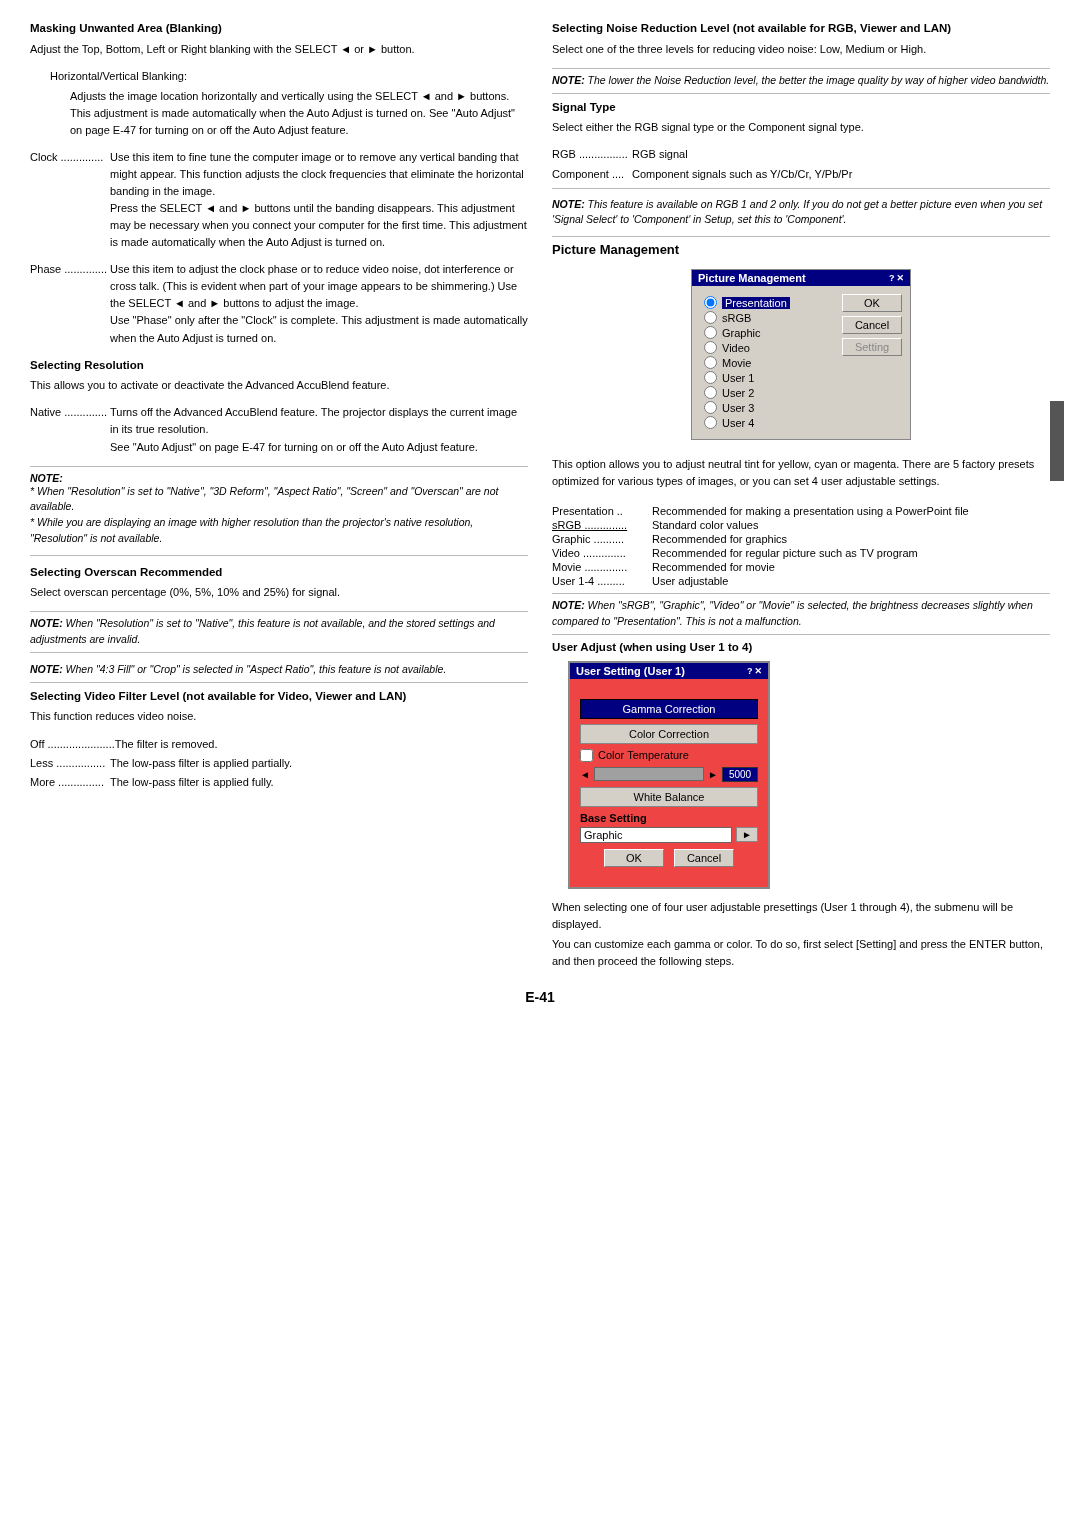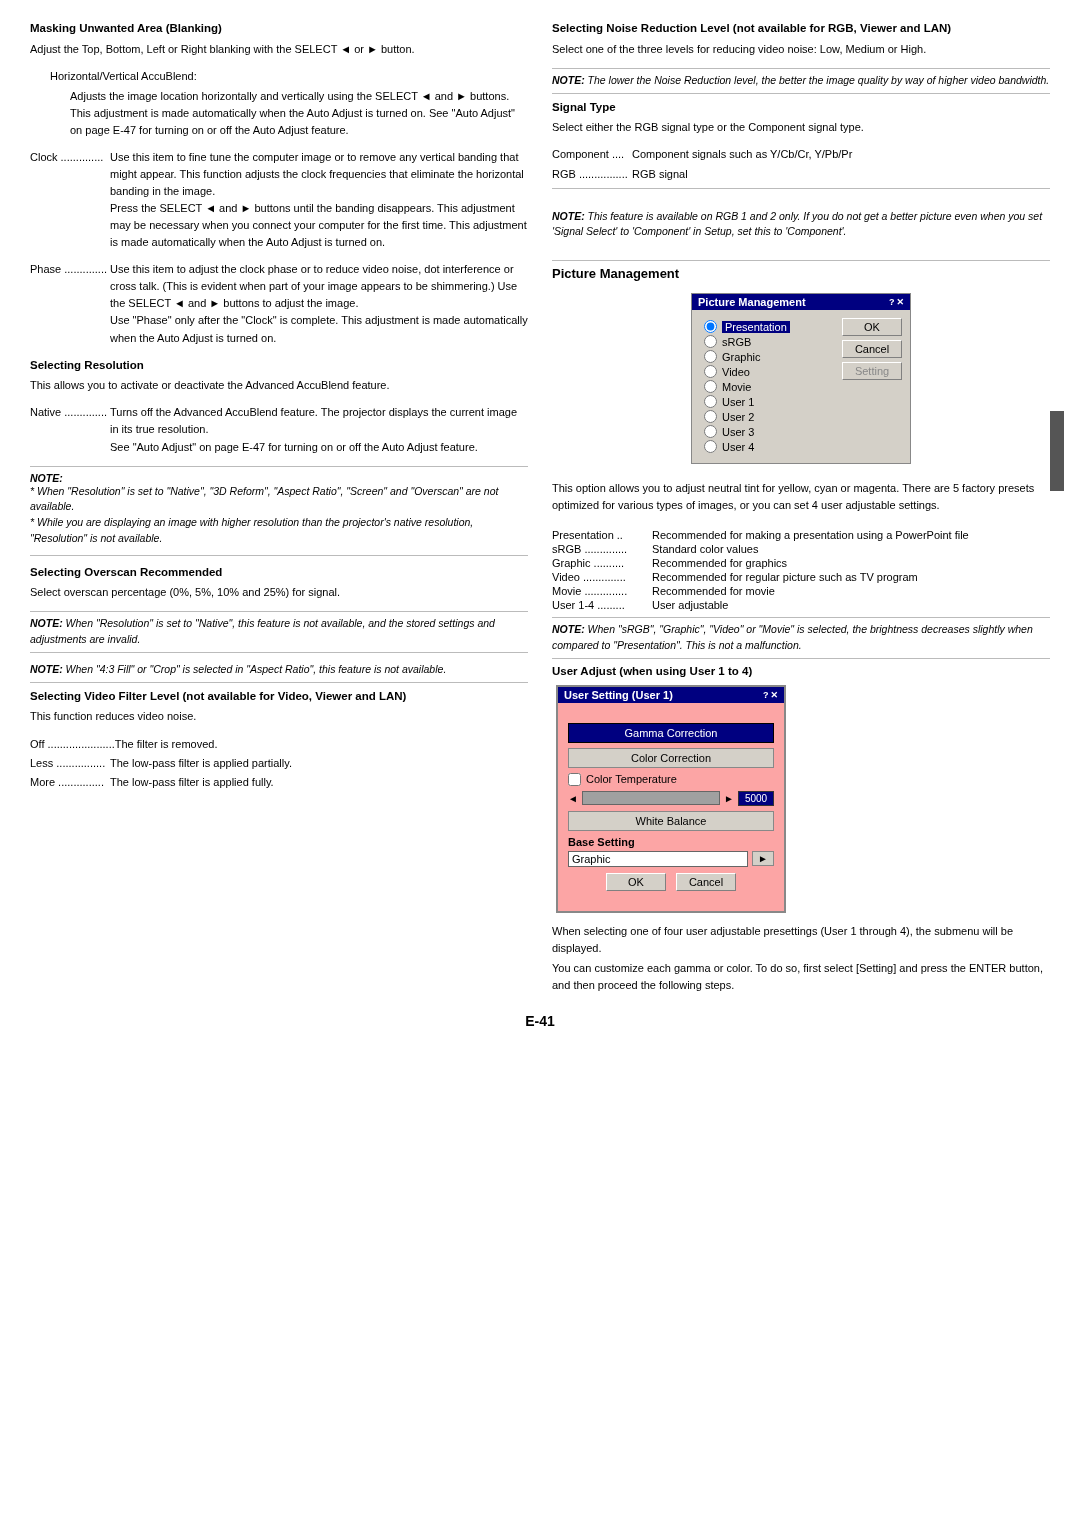--- a/index.html
+++ b/index.html
@@ -119,23 +119,23 @@
       padding: 2px 10px;
       min-width: 60px;
       cursor: pointer;
     }
     .win-btn-disabled {
       color: #888;
     }
     
     .user-dialog {
       border: 2px solid #888;
-      background: #fca5a5;
-      width: 230px;
-      margin: 8px 4px;
+      background: #ef4444;
+      width: 202px;
+      margin: 8px 16px;
       font-size: 11px;
     }
     .user-dialog-titlebar {
       background: #000080;
       color: #fff;
       font-size: 11px;
       font-weight: bold;
       padding: 2px 6px;
       display: flex;
       justify-content: space-between;
@@ -237,21 +237,21 @@
 
     <div class="col-left">
 
       <div class="section-body">
         <div class="section-heading">Masking Unwanted Area (Blanking)</div>
         <p>Adjust the Top, Bottom, Left or Right blanking with the SELECT ◄ or ► button.</p>
       </div>
 
 
       <div class="section-body indent1">
-        <p>Horizontal/Vertical AccuBlend:</p>
+        <p>Horizontal/Vertical Blanking:</p>
         <p class="indent1">Adjusts the image location horizontally and vertically using the SELECT ◄ and ► buttons. This adjustment is made automatically when the Auto Adjust is turned on. See "Auto Adjust" on page E-47 for turning on or off the Auto Adjust feature.</p>
       </div>
 
       <div class="section-body">
         <div class="term-def">
           <span class="term">Clock ..............</span>
           <span class="def">Use this item to fine tune the computer image or to remove any vertical banding that might appear. This function adjusts the clock frequencies that eliminate the horizontal banding in the image.<br>Press the SELECT ◄ and ► buttons until the banding disappears. This adjustment may be necessary when you connect your computer for the first time. This adjustment is made automatically when the Auto Adjust is turned on.</span>
         </div>
       </div>
 
@@ -342,31 +342,31 @@
       </div>
 
       
       <div class="section-body">
         <div class="section-heading">Signal Type</div>
         <p>Select either the RGB signal type or the Component signal type.</p>
       </div>
 
       
       <div class="term-def section-body">
+        <span class="term">RGB ................</span>
+        <span class="def">RGB signal</span>
+      </div>
+      
+      <div class="term-def section-body">
         <span class="term">Component ....</span>
         <span class="def">Component signals such as Y/Cb/Cr, Y/Pb/Pr</span>
       </div>
-      
-      <div class="term-def section-body">
-        <span class="term">RGB ................</span>
-        <span class="def">RGB signal</span>
-      </div>
-
-      
-      <div style="border-top:1px solid #bbb; border-bottom:1px solid #bbb; padding:20px 0; margin:5px 0; font-style:italic; font-size:10.5px; line-height:1.5;">
+
+      
+      <div style="border-top:1px solid #bbb; border-bottom:1px solid #bbb; padding:8px 0; margin:5px 0; font-style:italic; font-size:10.5px; line-height:1.5;">
         <span style="font-weight:bold;">NOTE:</span>
         <span> This feature is available on RGB 1 and 2 only. If you do not get a better picture even when you set 'Signal Select' to 'Component' in Setup, set this to 'Component'.</span>
       </div>
 
       
       <div class="picture-management-heading">Picture Management</div>
 
       
       <div style="display:flex; justify-content:flex-start; margin-bottom:10px;">
         <div class="dialog-box" style="position:relative;">
@@ -428,21 +428,21 @@
       
       <p>This option allows you to adjust neutral tint for yellow, cyan or magenta. There are 5 factory presets optimized for various types of images, or you can set 4 user adjustable settings.</p>
       <br>
 
       
       <div class="term-def" style="margin-bottom:2px;">
         <span style="min-width:100px; flex-shrink:0;">Presentation ..</span>
         <span>Recommended for making a presentation using a PowerPoint file</span>
       </div>
       <div class="term-def" style="margin-bottom:2px;">
-        <span style="min-width:100px; flex-shrink:0;">sRGB ..............</span>
+        <span style="min-width:100px; flex-shrink:0;text-decoration:underline;">sRGB ..............</span>
         <span>Standard color values</span>
       </div>
       <div class="term-def" style="margin-bottom:2px;">
         <span style="min-width:100px; flex-shrink:0;">Graphic ..........</span>
         <span>Recommended for graphics</span>
       </div>
       <div class="term-def" style="margin-bottom:2px;">
         <span style="min-width:100px; flex-shrink:0;">Video ..............</span>
         <span>Recommended for regular picture such as TV program</span>
       </div>

